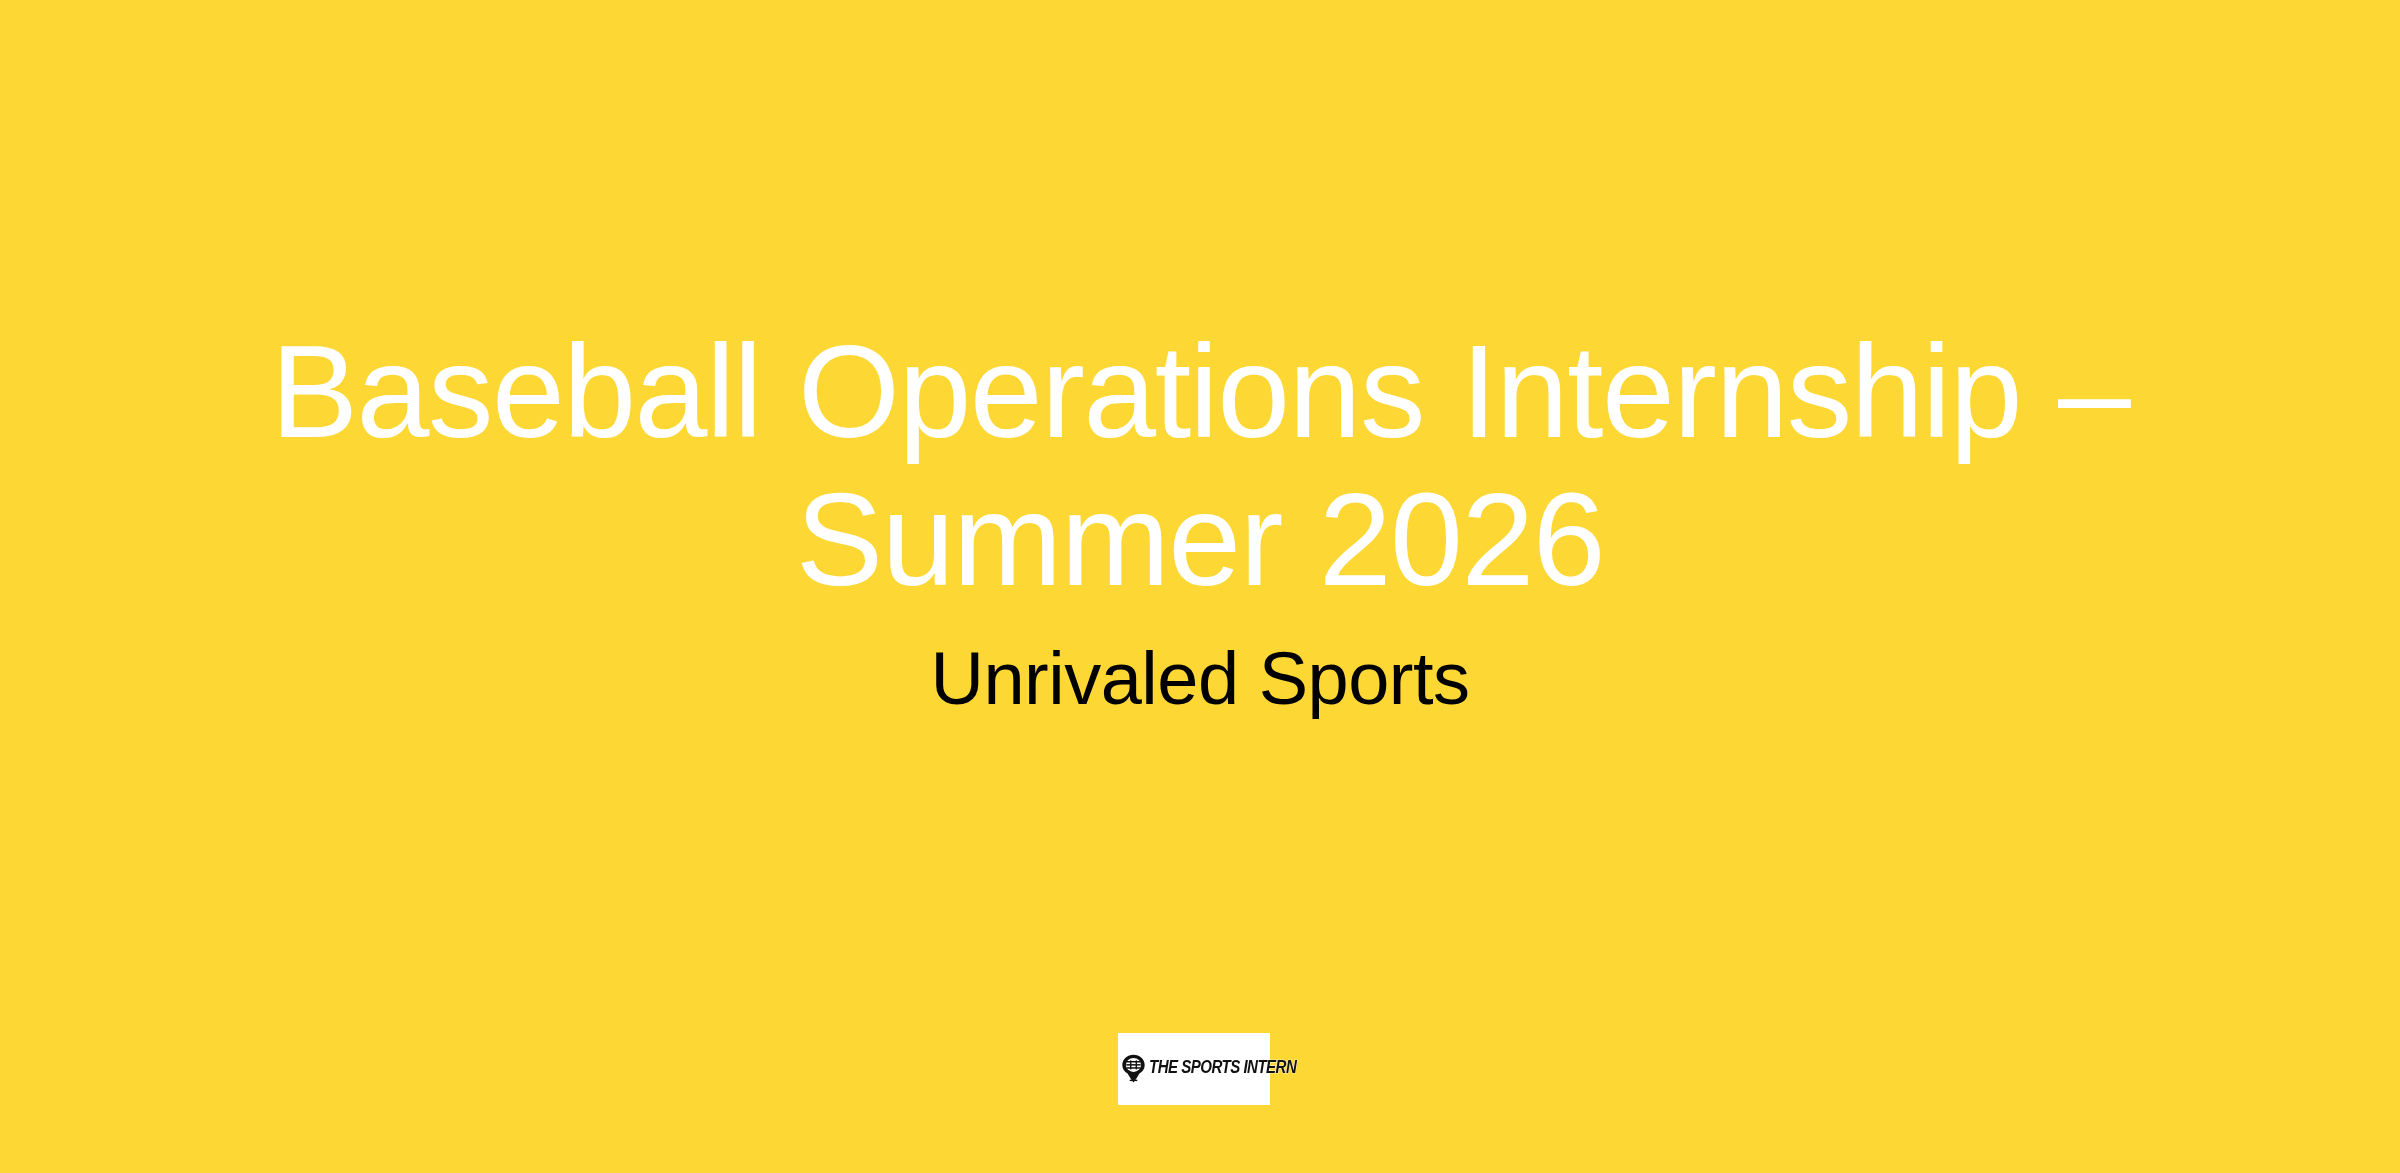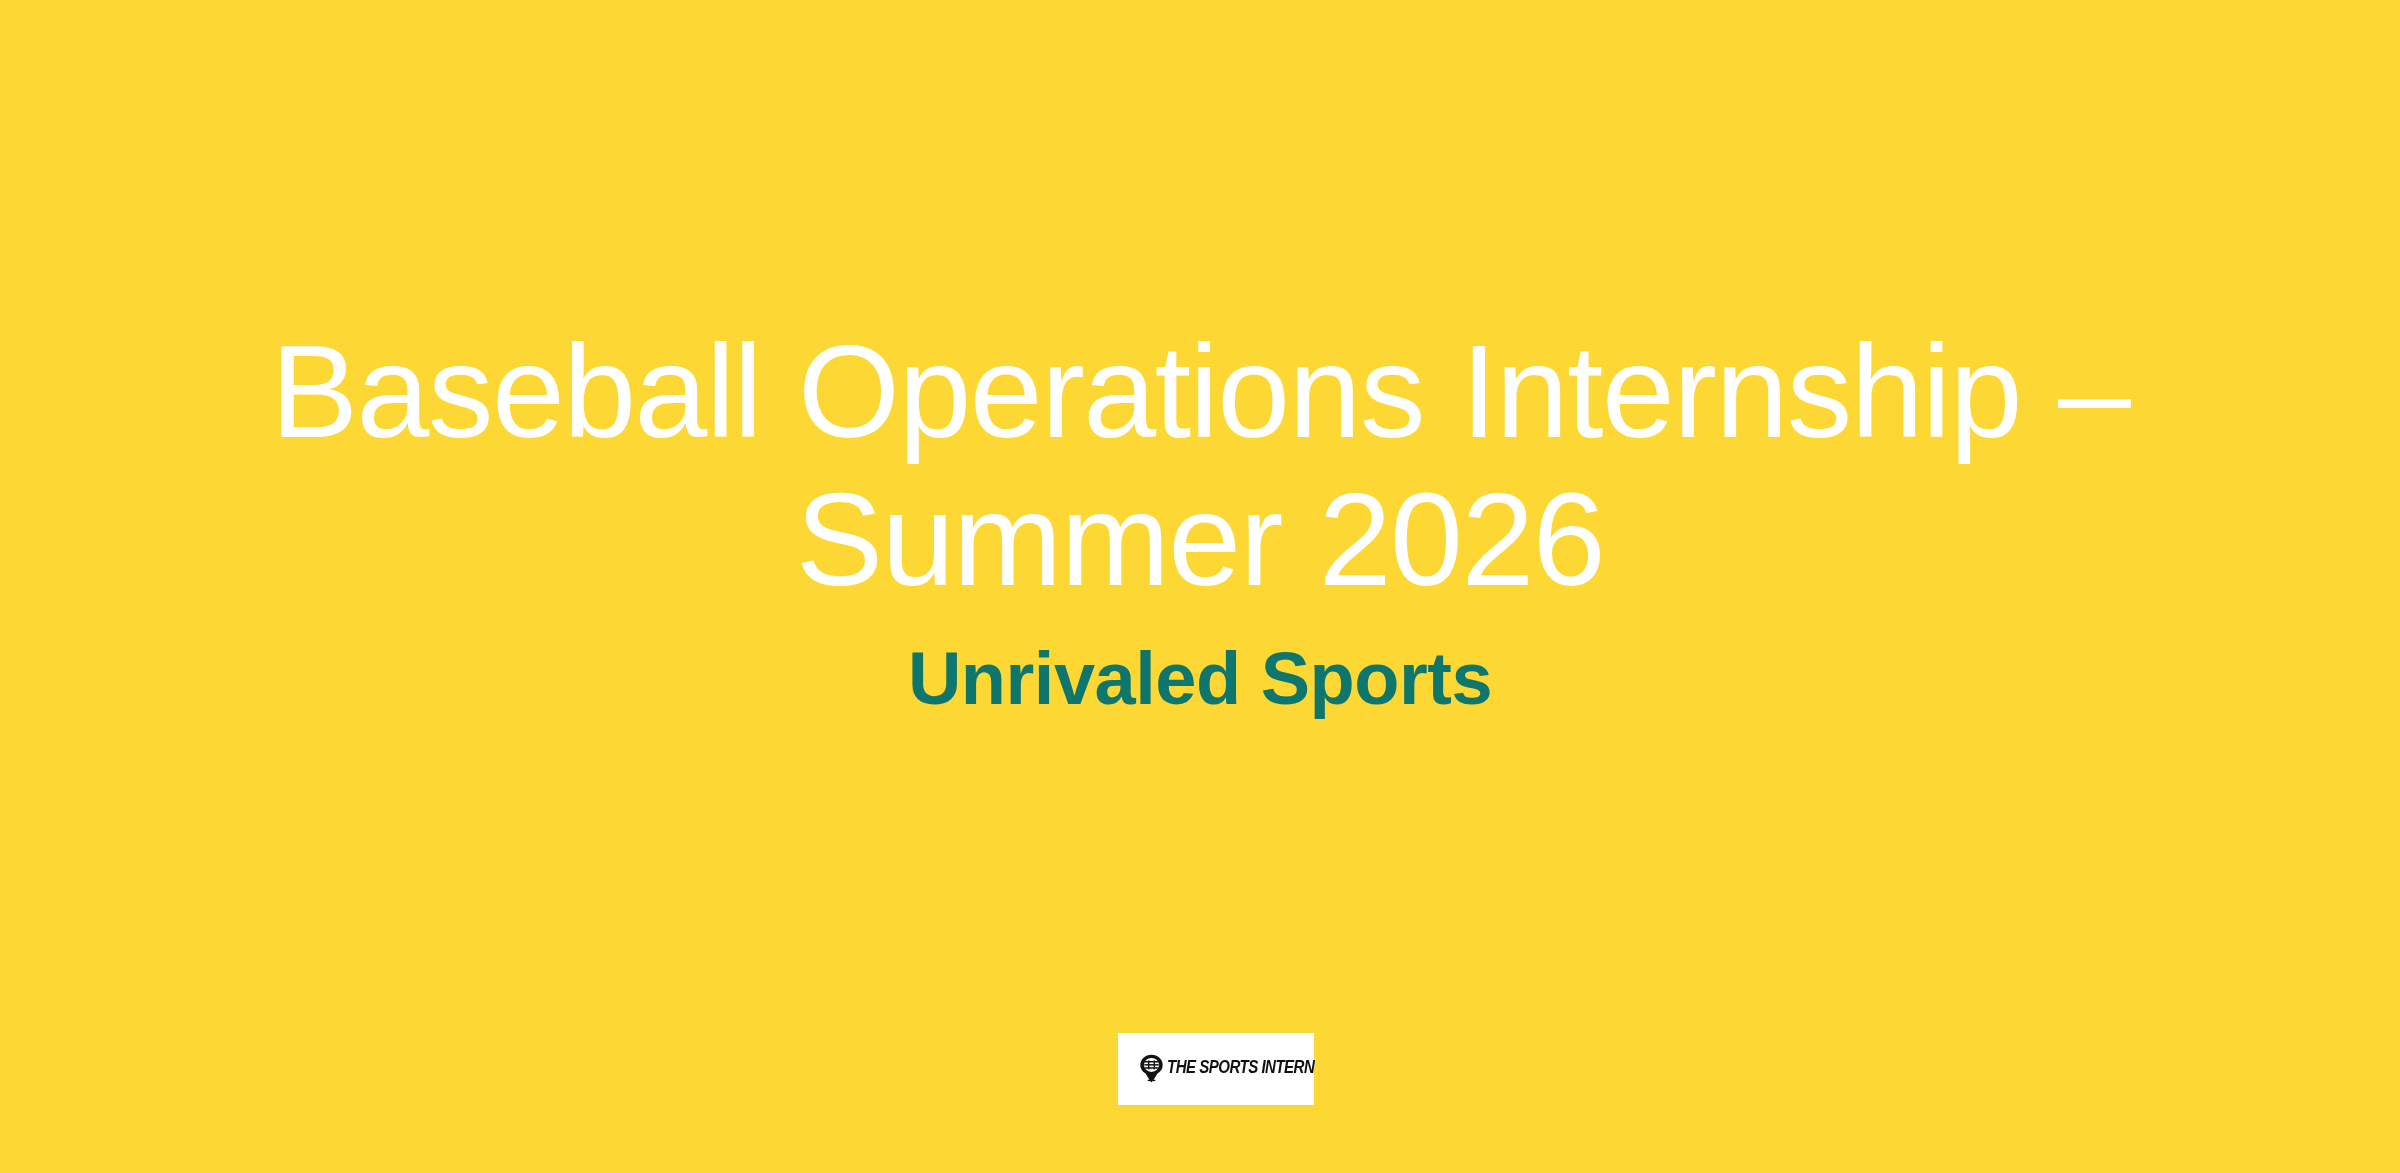--- a/index.html
+++ b/index.html
@@ -43,39 +43,39 @@
     line-height: 1.13;
     letter-spacing: -1.5px;
     color: #FFFFFF;
     word-spacing: 2px;
   }
 
   #slide-subtitle {
     margin: 0;
     padding-top: 22px;
     font-family: "Liberation Sans", sans-serif;
-    font-weight: bold;
+    font-weight: normal;
     font-size: 74px;
     line-height: 1.15;
     letter-spacing: -0.5px;
-    color: #0f766e;
+    color: #000000;
   }
 
   
   #logo-wrap {
     position: absolute;
     left: 1118px;
     top: 1033px;
-    width: 196px;
+    width: 152px;
     height: 72px;
     background: #FFFFFF;
     display: flex;
     align-items: center;
     justify-content: flex-start;
-    padding-left: 21px;
+    padding-left: 3px;
     box-sizing: border-box;
   }
 
   #logo-inner {
     display: flex;
     align-items: center;
     gap: 3px;
     transform: translateY(-1px);
   }
 

